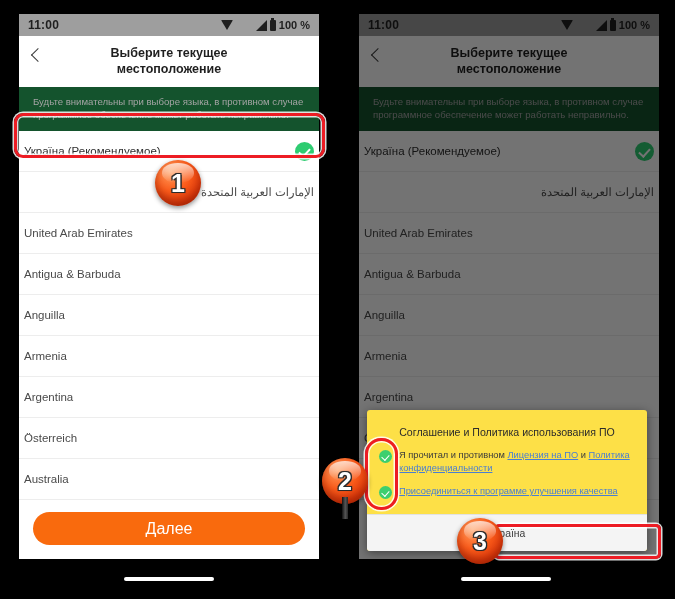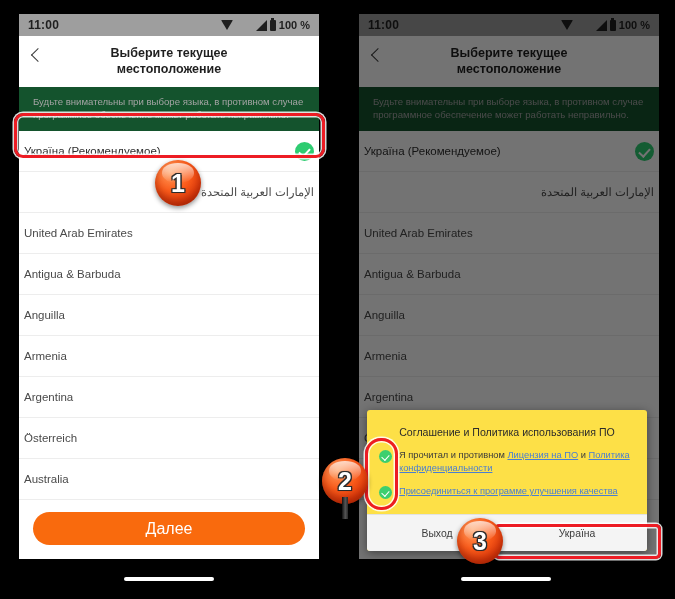--- a/index.html
+++ b/index.html
@@ -481,21 +481,20 @@
             <span class="consent-text"><span>Я прочитал и противном </span><a class="lnk">Лицензия на ПО</a><span> и </span><a class="lnk">Политика конфиденциальности</a></span>
           </div>
 
           <div class="consent-row">
             <span class="mini-check"></span>
             <span class="consent-text"><a class="lnk">Присоединиться к программе улучшения качества</a></span>
           </div>
 
         </div>
         <div class="dialog-actions">
-          <button class="dlg-btn">Выход</button>
           <button class="dlg-btn">Україна</button>
         </div>
       </div>
     </div>
 
     <div class="nav-bar">
       <div class="home-pill"></div>
     </div>
   </div>
 

